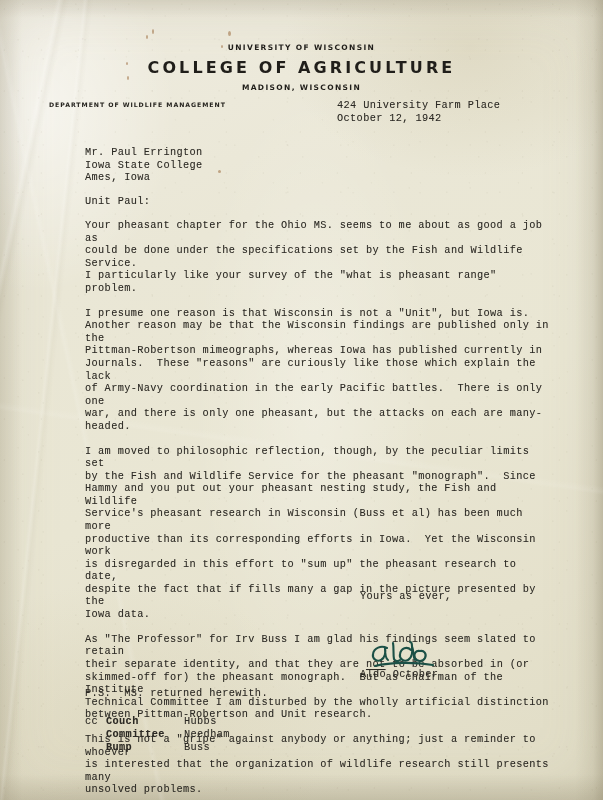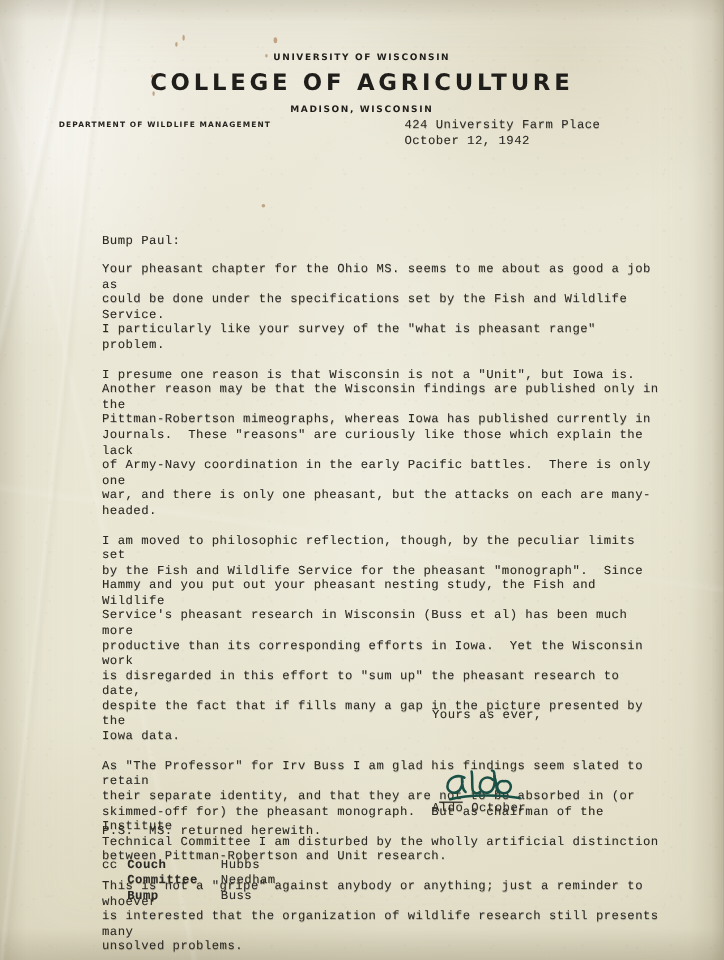--- a/index.html
+++ b/index.html
@@ -79,21 +79,21 @@
     font-family: "DejaVu Sans", "Liberation Sans", sans-serif;
     color: #201e1a;
   }
   #org-university {
     font-size: 7.5px;
     letter-spacing: 1.35px;
     font-weight: 700;
     line-height: 1;
   }
   #org-college {
-    font-size: 19px;
+    font-size: 16px;
     letter-spacing: 3.1px;
     font-weight: 700;
     line-height: 1;
     margin-top: 8px;
   }
   #org-city {
     font-size: 7.5px;
     letter-spacing: 1.35px;
     font-weight: 700;
     line-height: 1;
@@ -217,22 +217,25 @@
     <div id="org-university">UNIVERSITY OF WISCONSIN</div>
     <div id="org-college">COLLEGE OF AGRICULTURE</div>
     <div id="org-city">MADISON, WISCONSIN</div>
   </div>
 
   <div id="dept-line">DEPARTMENT OF WILDLIFE MANAGEMENT</div>
 
   <div id="return-address" class="tw">424 University Farm Place
 October 12, 1942</div>
 
-
-  <div id="salutation" class="tw">Bump Paul:</div>
+  <div id="recipient-block" class="tw">Mr. Paul Errington
+Iowa State College
+Ames, Iowa</div>
+
+  <div id="salutation" class="tw">Unit Paul:</div>
 
   <div id="body-paragraphs">
       <div class="tw body-para">Your pheasant chapter for the Ohio MS. seems to me about as good a job as
 could be done under the specifications set by the Fish and Wildlife Service.
 I particularly like your survey of the "what is pheasant range" problem.</div>
       <div class="tw body-para">I presume one reason is that Wisconsin is not a "Unit", but Iowa is.
 Another reason may be that the Wisconsin findings are published only in the
 Pittman-Robertson mimeographs, whereas Iowa has published currently in
 Journals.  These "reasons" are curiously like those which explain the lack
 of Army-Navy coordination in the early Pacific battles.  There is only one

